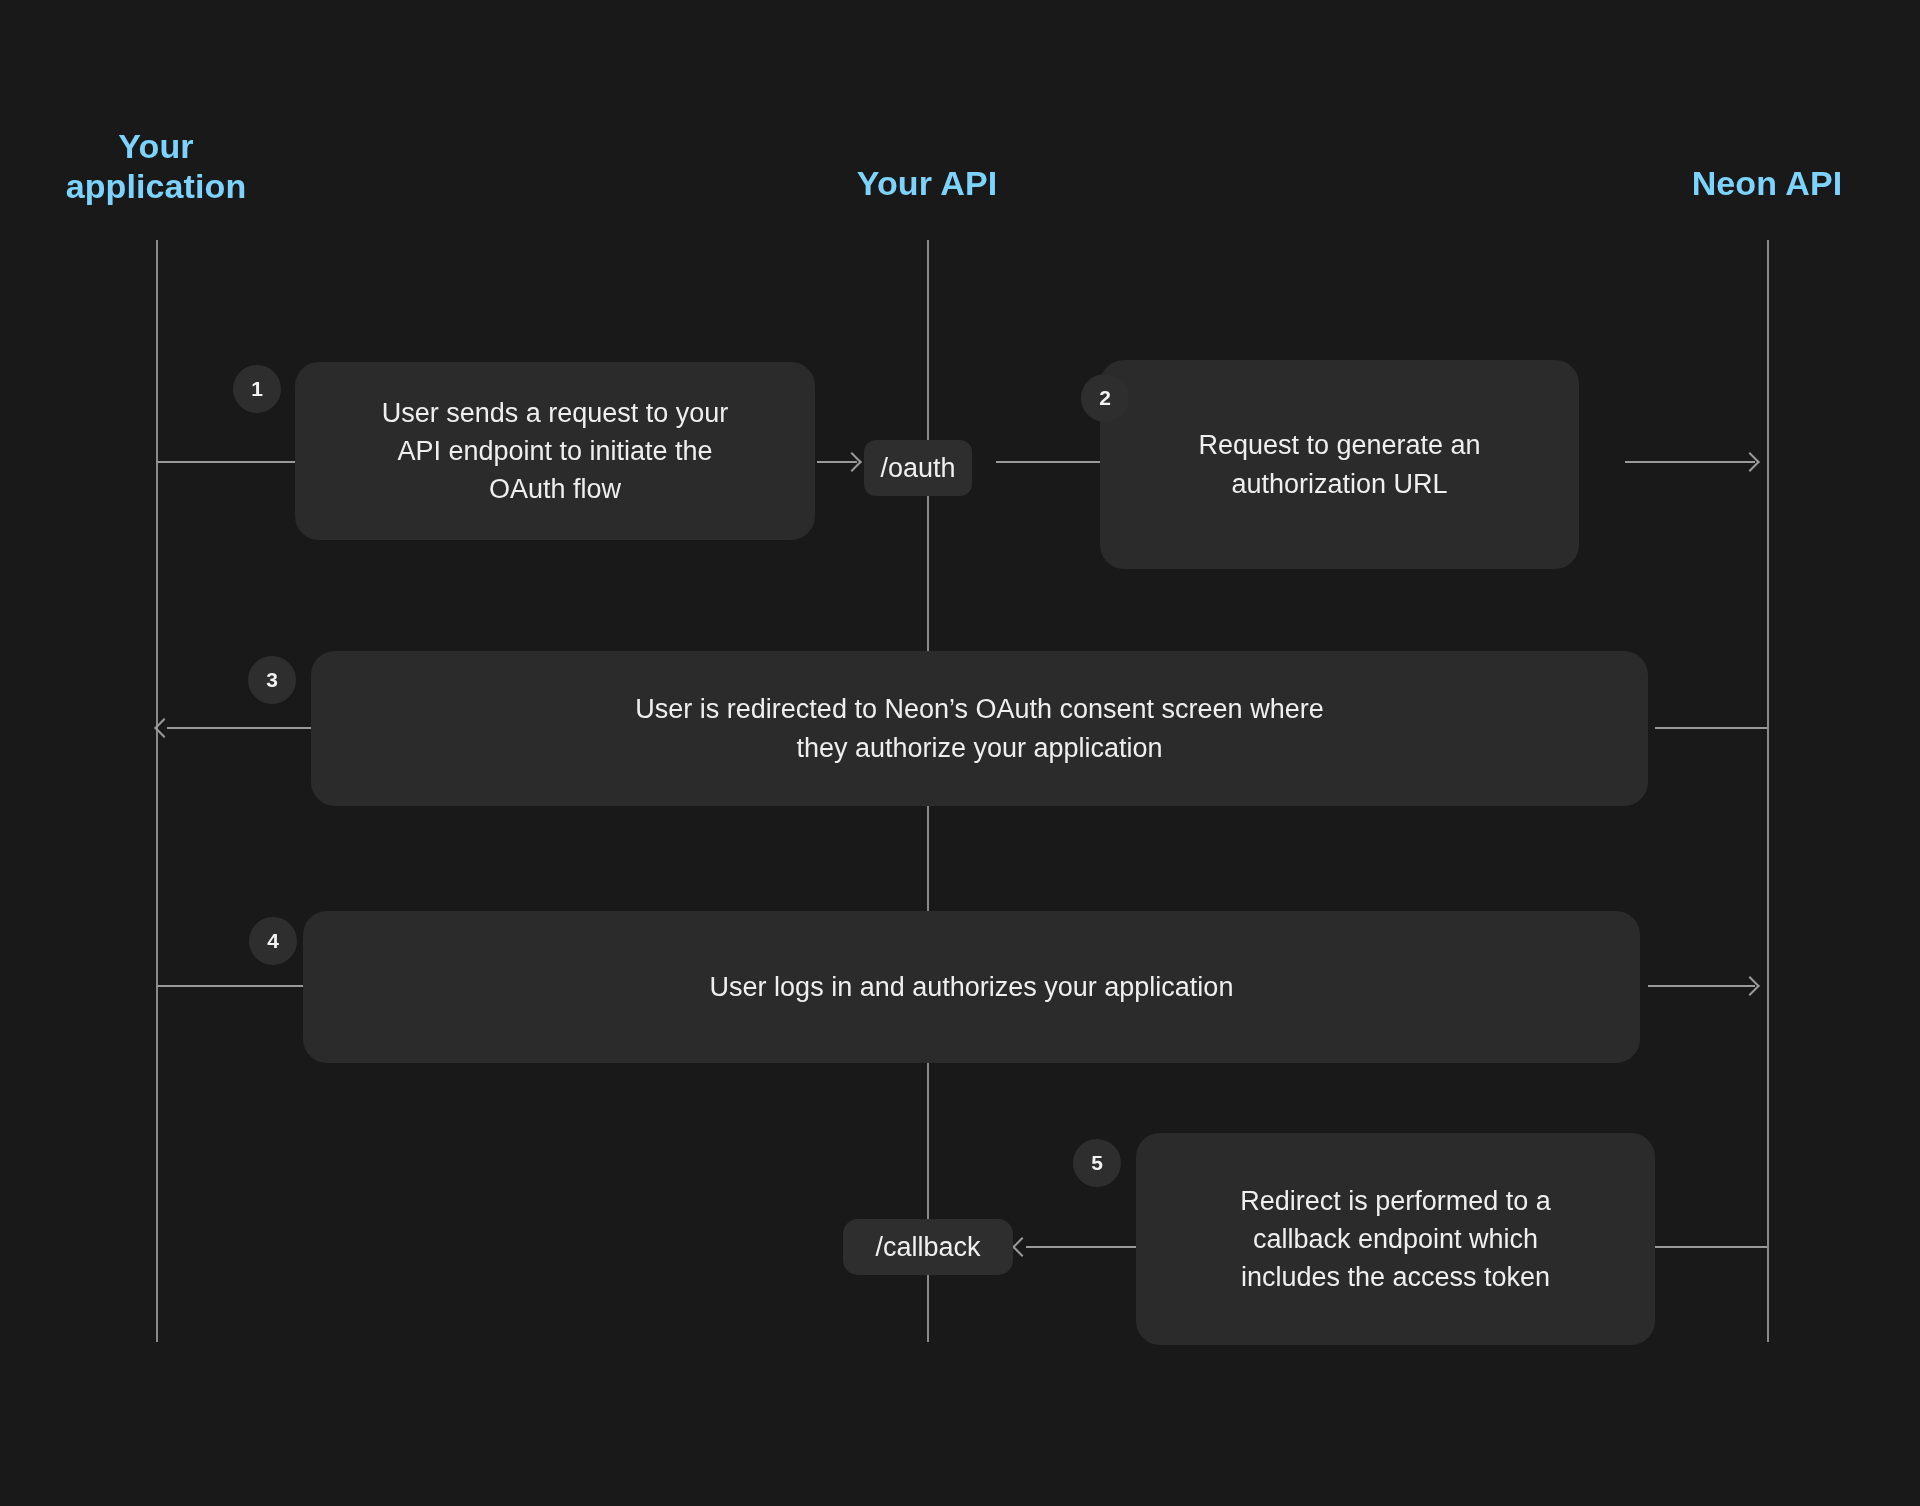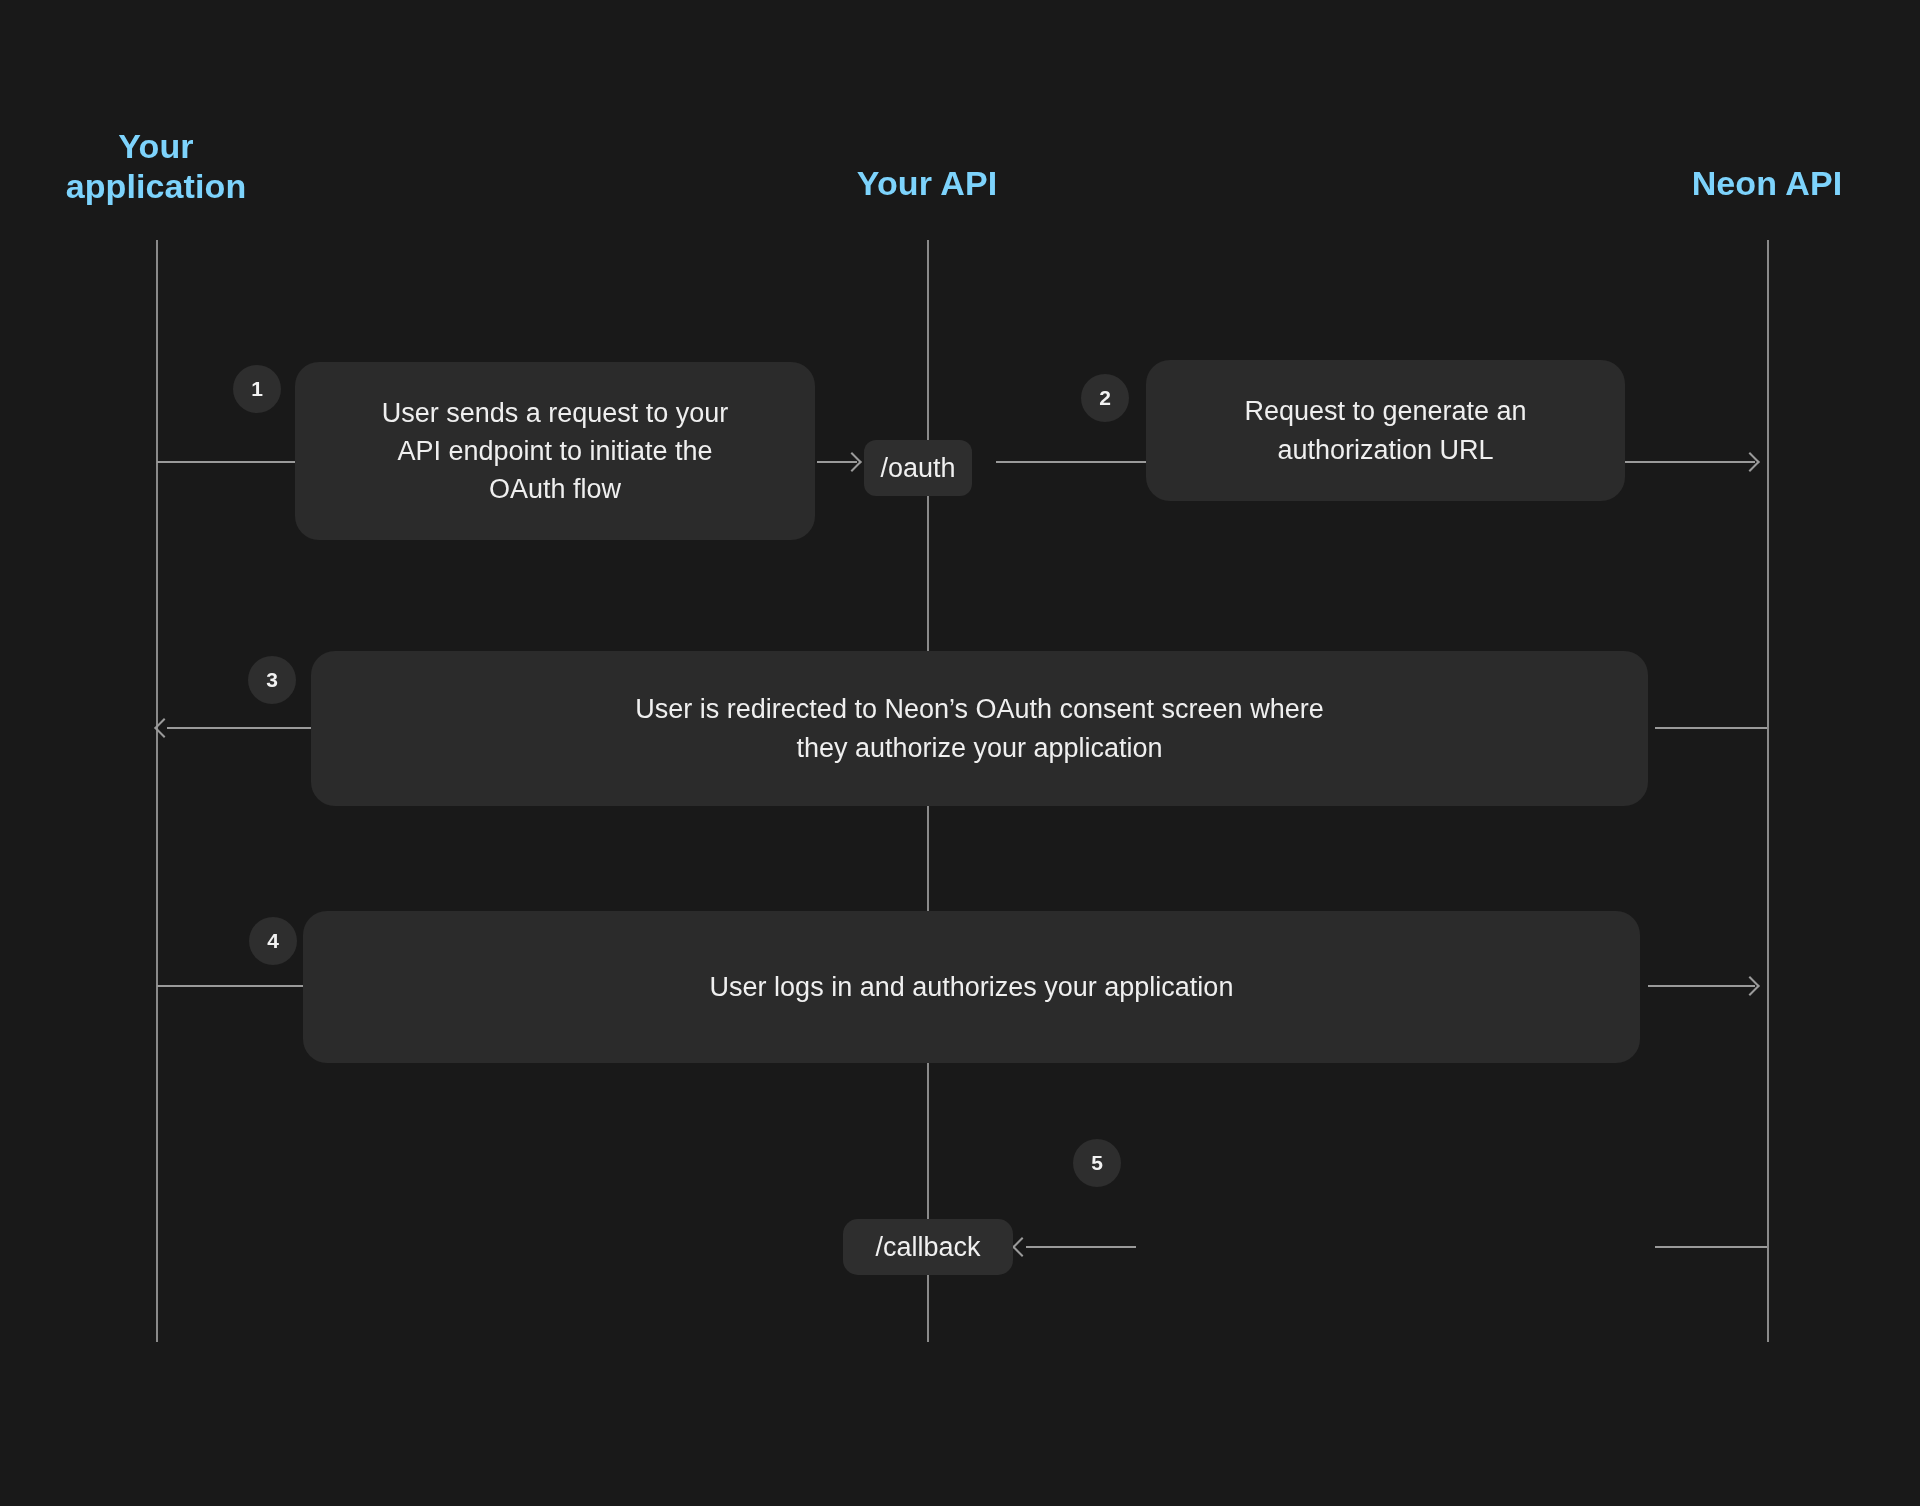--- a/index.html
+++ b/index.html
@@ -138,21 +138,21 @@
   </div>
 
   <div class="pill" style="left:864px; top:440px; width:108px; height:56px;">/oauth</div>
 
   <div class="conn" style="left:996px; top:461px; width:151px;"></div>
   <div class="conn" style="left:1625px; top:461px; width:130px;"></div>
   <div class="arrowhead right" style="left:1743px; top:455px;"></div>
 
   <div class="badge" style="left:1081px; top:374px;">2</div>
 
-  <div class="step-box" style="left:1146px; top:360px; width:479px; height:141px;">
+  <div class="step-box" style="left:1100px; top:360px; width:479px; height:209px;">
     <span class="step-text">Request to generate an
 authorization URL</span>
   </div>
 
   <div class="conn" style="left:167px; top:727px; width:144px;"></div>
   <div class="arrowhead left" style="left:157px; top:721px;"></div>
   <div class="conn" style="left:1655px; top:727px; width:112px;"></div>
 
   <div class="badge" style="left:248px; top:656px;">3</div>
 
@@ -172,14 +172,19 @@
   </div>
 
   <div class="conn" style="left:1026px; top:1246px; width:110px;"></div>
   <div class="arrowhead left" style="left:1015px; top:1240px;"></div>
   <div class="conn" style="left:1655px; top:1246px; width:112px;"></div>
 
   <div class="pill" style="left:843px; top:1219px; width:170px; height:56px;border-radius:15px;">/callback</div>
 
   <div class="badge" style="left:1073px; top:1139px;">5</div>
 
+  <div class="step-box" style="left:1136px; top:1133px; width:519px; height:212px;">
+    <span class="step-text">Redirect is performed to a
+callback endpoint which
+includes the access token</span>
+  </div>
 
 </div>
 
 </body></html>

